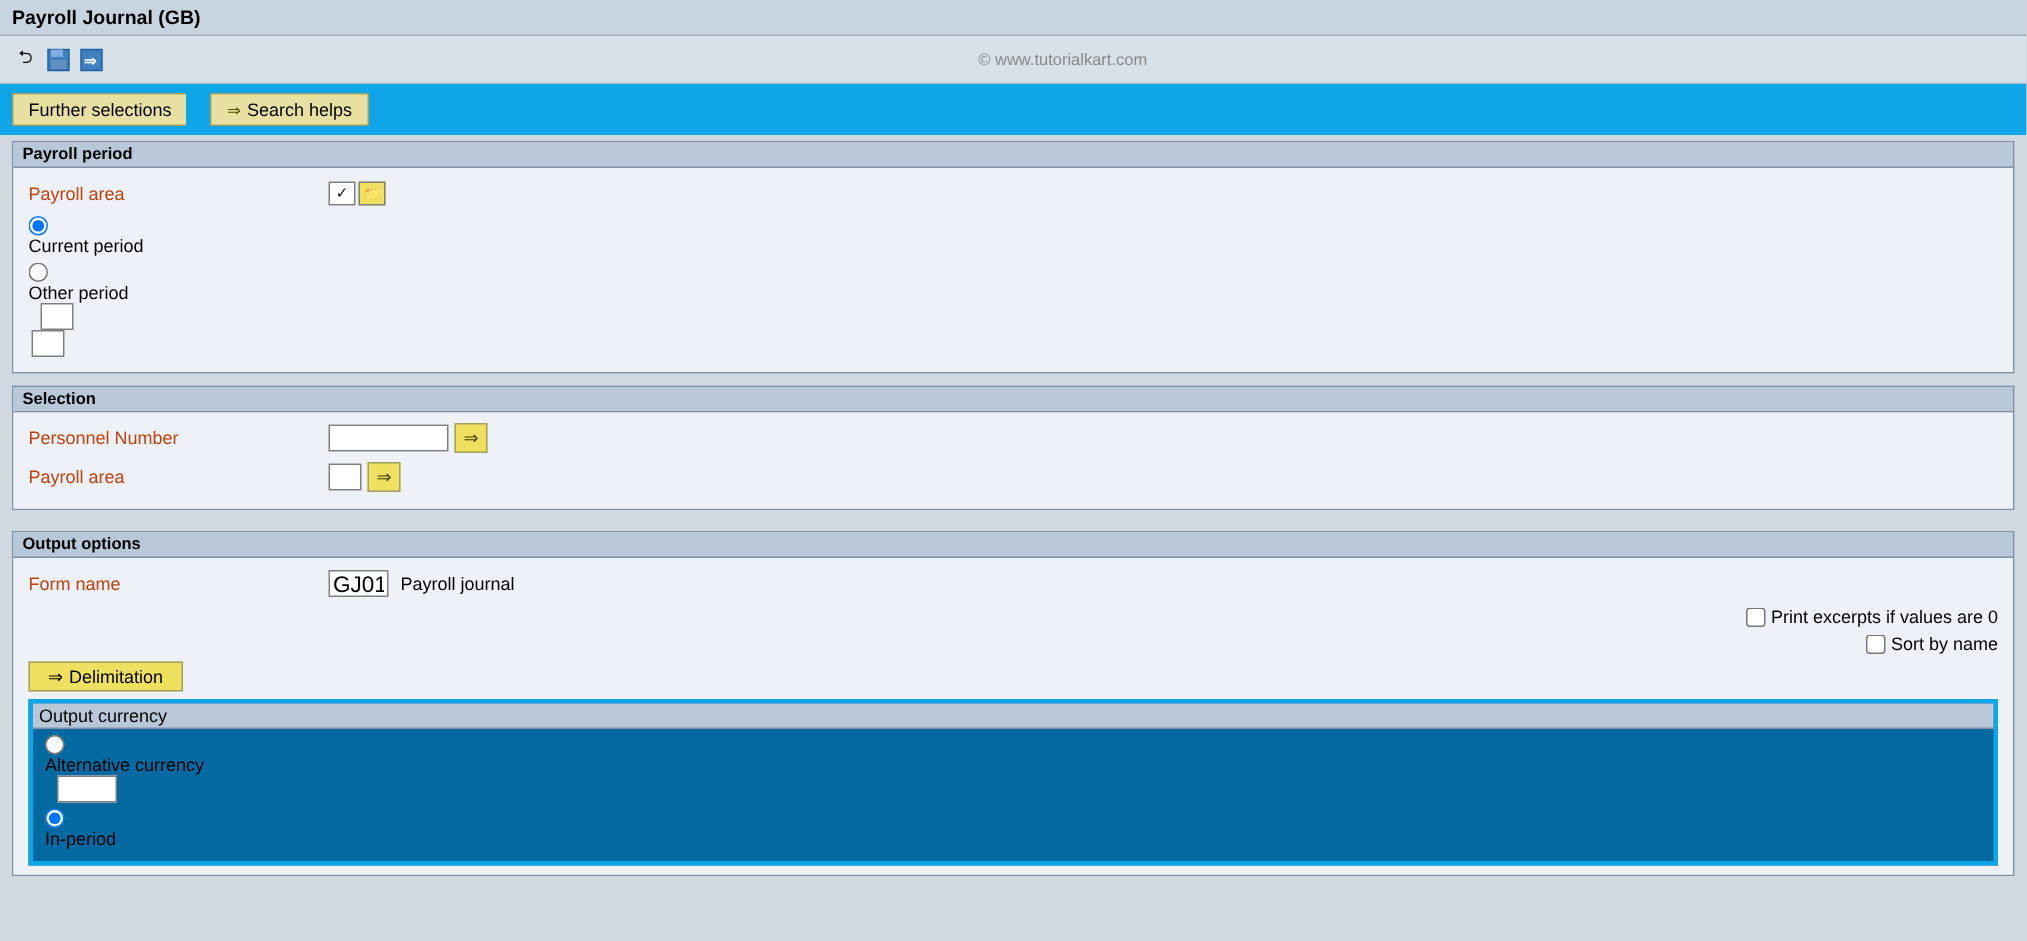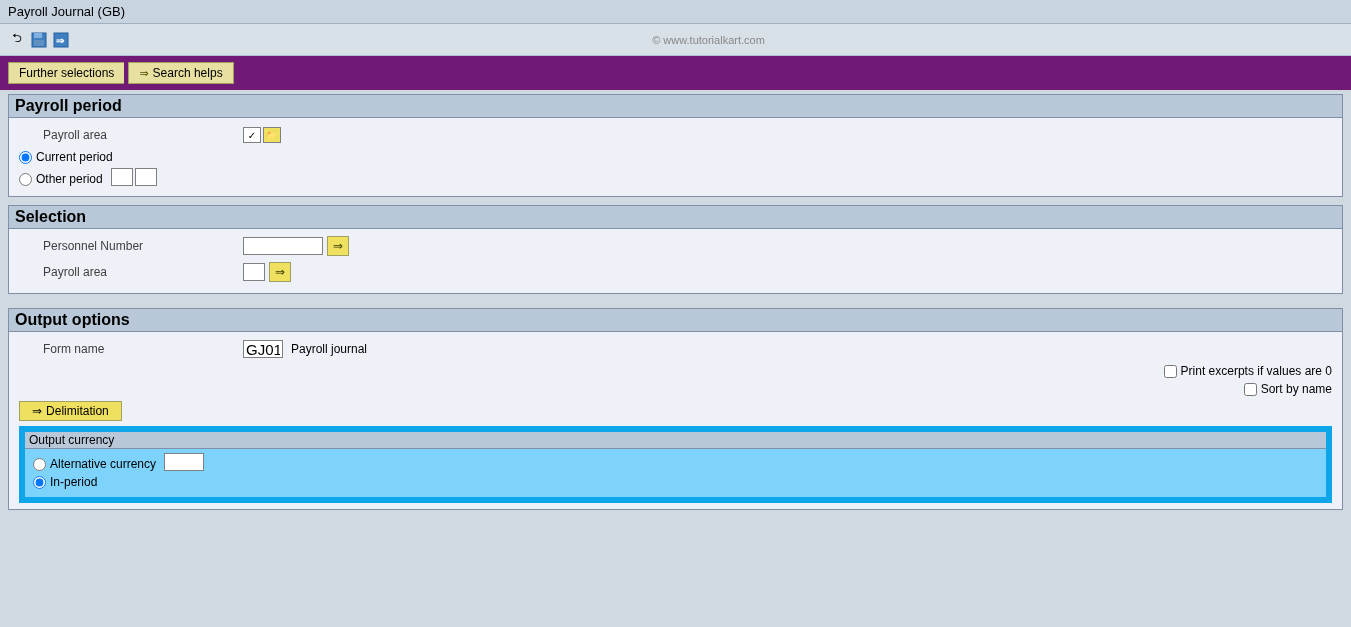--- a/index.html
+++ b/index.html
@@ -8,21 +8,21 @@
       font-size: 12px;
       background: #d0d8e0;
       width: 1351px;
       min-height: 627px;
     }
 
     
     .title-bar {
       background: #c8d4e0;
       padding: 4px 8px;
-      font-weight: normal;
+      font-weight: bold;
       font-size: 13px;
       border-bottom: 1px solid #a0b0c0;
     }
 
     
     .toolbar {
       background: #d8e0e8;
       padding: 4px 8px;
       display: flex;
       align-items: center;
@@ -43,22 +43,22 @@
       flex: 1;
       text-align: center;
       color: #888;
       font-size: 11px;
     }
 
     
     .tab-bar {
       padding: 6px 8px;
       display: flex;
-      gap: 4px;
-      background: #701a75;
+      gap: 16px;
+      background: #0ea5e9;
     }
     .tab-btn {
       background: #e8e0a0;
       border: 1px solid #a0a060;
       padding: 3px 10px;
       cursor: pointer;
       font-size: 12px;
       display: flex;
       align-items: center;
       gap: 4px;
@@ -80,40 +80,39 @@
     
     .section-panel {
       border: 1px solid #8090a8;
       background: white;
       margin-bottom: 8px;
     }
     .section-header {
       background: #b8c8d8;
       padding: 2px 6px;
       font-weight: bold;
-      font-size: 16px;
+      font-size: 11px;
       border-bottom: 1px solid #8090a8;
     }
     .section-body {
       padding: 6px 10px;
       background: #eef2f8;
     }
 
     
     .form-row {
       display: flex;
       align-items: center;
       margin-bottom: 4px;
       min-height: 22px;
     }
     .form-label {
       width: 200px;
       font-size: 12px;
-      color: #404040;
-      margin-left: 24px;
+      color: #c2410c;
     }
     .form-input {
       border: 1px solid #808080;
       background: white;
       height: 18px;
       font-size: 15px;
       padding: 0 2px;
     }
     .form-input-small {
       width: 22px;
@@ -148,22 +147,23 @@
       align-items: center;
       justify-content: center;
       margin-right: 2px;
       cursor: pointer;
       font-size: 9px;
     }
 
     
     .radio-row {
       display: flex;
-      align-items: flex-end;
+      align-items: flex-start;
       margin-bottom: 4px;
+      flex-direction: column;
     }
     .radio-row input[type="radio"] {
       margin-right: 4px;
     }
 
     
     .arrow-btn {
       width: 22px;
       height: 20px;
       border: 1px solid #a0a060;
@@ -196,22 +196,22 @@
       align-items: center;
       margin-bottom: 4px;
       justify-content: flex-end;
     }
     .cb-row input[type="checkbox"] {
       margin-right: 4px;
     }
 
     
     .sub-panel {
-      border: 6px solid #0ea5e9;
-      background: #7dd3fc;
+      border: 3px solid #0ea5e9;
+      background: #0369a1;
       margin-top: 4px;
       padding: 4px 8px;
     }
     .sub-panel-header {
       background: #b8c8d8;
       padding: 1px 4px;
       font-size: 12px;
       margin: -4px -8px 4px -8px;
       border-bottom: 1px solid #8090a8;
     }

